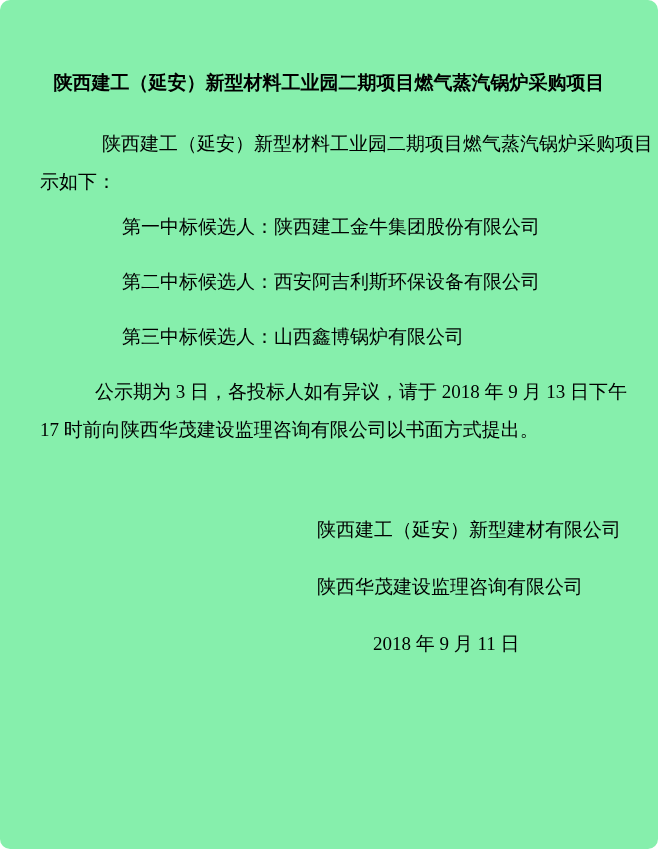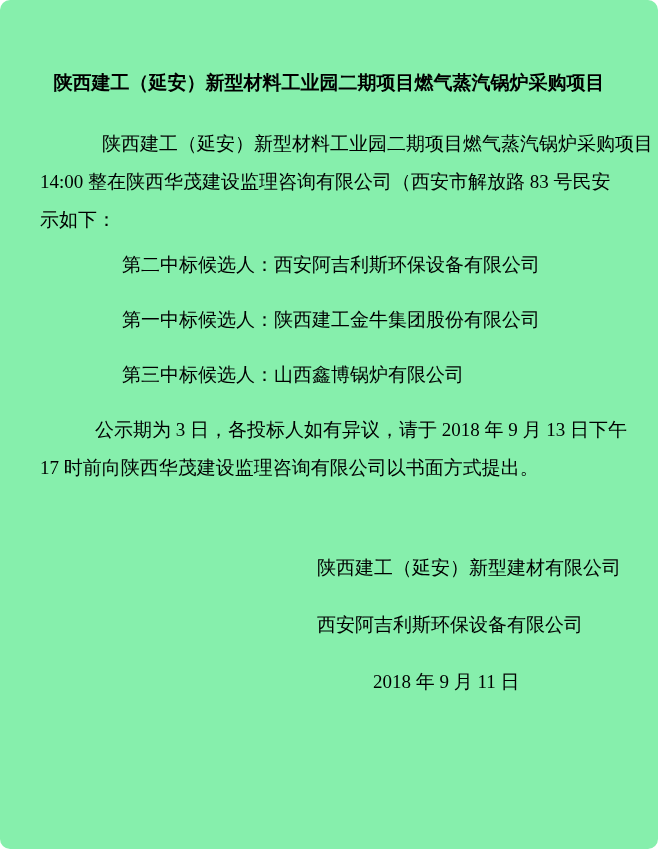--- a/index.html
+++ b/index.html
@@ -66,34 +66,33 @@
 <body>
 
 <div class="page">
 
   <div class="title-block">
     <div class="title-line">陕西建工（延安）新型材料工业园二期项目燃气蒸汽锅炉采购项目</div>
   </div>
 
   <div class="para intro-para">
     <div class="line first-line">陕西建工（延安）新型材料工业园二期项目燃气蒸汽锅炉采购项目</div>
-    <div class="line">14:00 整在陕西华茂建设监理咨询有限公司（西安市解放路 83 号民安</div>
     <div class="line">示如下：</div>
   </div>
 
   <div class="candidate-list">
+    <div class="candidate-line">第一中标候选人：陕西建工金牛集团股份有限公司</div>
     <div class="candidate-line">第二中标候选人：西安阿吉利斯环保设备有限公司</div>
-    <div class="candidate-line">第一中标候选人：陕西建工金牛集团股份有限公司</div>
     <div class="candidate-line">第三中标候选人：山西鑫博锅炉有限公司</div>
   </div>
 
   <div class="para closing-para">
     <div class="line first-line">公示期为 3 日，各投标人如有异议，请于 2018 年 9 月 13 日下午</div>
     <div class="line">17 时前向陕西华茂建设监理咨询有限公司以书面方式提出。</div>
   </div>
 
   <div class="signature-block">
     <div class="signature-line">陕西建工（延安）新型建材有限公司</div>
-    <div class="signature-line">西安阿吉利斯环保设备有限公司</div>
+    <div class="signature-line">陕西华茂建设监理咨询有限公司</div>
     <div class="signature-line signature-date">2018 年 9 月 11 日</div>
   </div>
 
 </div>
 
 </body></html>

